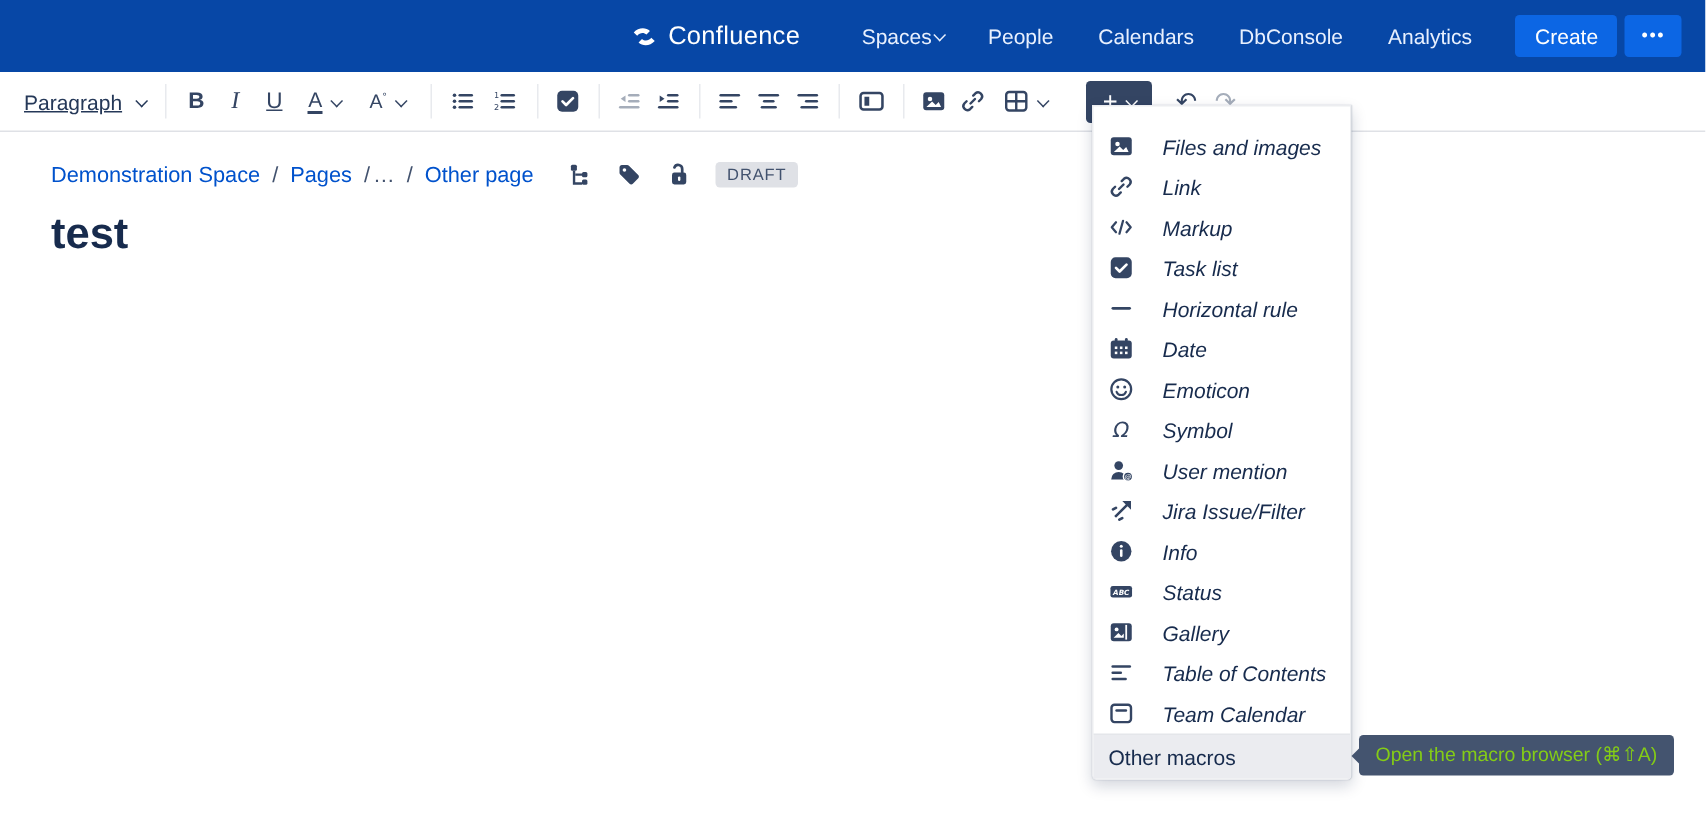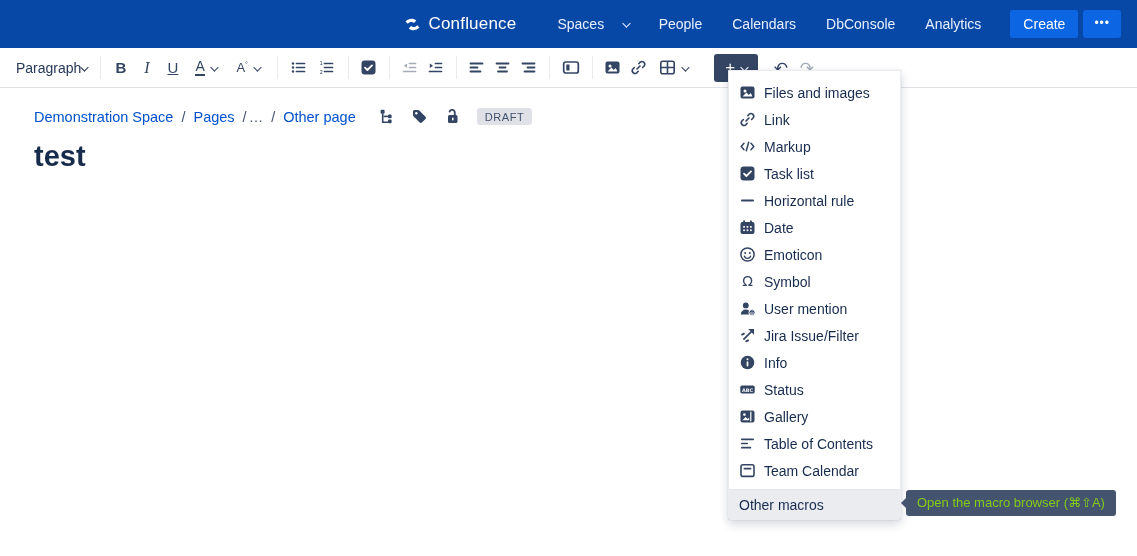--- a/index.html
+++ b/index.html
@@ -10,21 +10,21 @@
   }
   svg { display:block; }
 
   
   .navbar {
     height:48px; background:#0747A6; display:flex; align-items:center;
     padding:12px 16px; color:#FFFFFF;justify-content:flex-end;
   }
   .logo { display:flex; align-items:center; gap:7px; margin-right:26px; cursor:pointer; }
   .logo-text { font-size:17px; font-weight:500; letter-spacing:.2px; }
-  .nav-item { font-size:14px; color:#E8F0FE; margin:0 15px; display:flex; align-items:center; gap:19px; cursor:pointer; }
+  .nav-item { font-size:14px; color:#E8F0FE; margin:0 15px; display:flex; align-items:center; gap:2px; cursor:pointer; }
   .chev { display:inline-block; width:5.5px; height:5.5px;
           border-right:1.7px solid currentColor; border-bottom:1.7px solid currentColor;
           transform:rotate(45deg) translateY(-1px); }
   .create-btn {
     margin-left:14px; background:#0C66E4; color:#fff; font-size:14px; font-weight:400;
     border:none; border-radius:3px; padding:6px 13px; cursor:pointer;
   }
   .more-btn {
     margin-left:5px; background:#0C66E4; color:#fff; font-size:12px; letter-spacing:1px;
     border:none; border-radius:3px; padding:6px 11px 8px; cursor:pointer;
@@ -35,21 +35,21 @@
     height:40px; background:#fff; border-bottom:1px solid #DFE1E6;
     display:flex; align-items:center; padding:0 10px; position:relative; z-index:1;
   }
   .tb-sep { width:1px; height:23px; background:#E8EAEE; margin:0 7px; flex:none; }
   .tb-btn {
     min-width:26px; height:28px; display:flex; align-items:center; justify-content:center;
     color:#344563; font-size:15px; border-radius:3px; cursor:pointer; flex:none; gap:6px;
     background:transparent; border:none; padding:0 2px;
   }
   .tb-btn.disabled { color:#A5ADBA; cursor:default; }
-  .para-btn { font-size:14px; color:#253858; gap:0; padding:0 6px; }
+  .para-btn { font-size:14px; color:#253858; gap:10px; padding:0 6px;text-decoration:underline; }
   .glyph-b { font-weight:700; }
   .glyph-i { font-family:"Liberation Serif", serif; font-style:italic; font-size:16px; }
   .glyph-u { text-decoration:underline; }
   .glyph-a { border-bottom:2px solid #344563; line-height:1.05; font-size:14px; font-weight:500; }
   .glyph-amore { font-size:13px; font-weight:500; }
   .glyph-amore sup { font-size:7px; }
   .plus-btn {
     background:#344563; color:#fff; width:44px; height:28px; margin-left:20px;
     display:flex; align-items:center; justify-content:center; gap:6px;
     border-radius:3px; border:none; cursor:pointer; flex:none;
@@ -72,22 +72,22 @@
   .page-title { margin-top:15px; font-size:29px; font-weight:700; color:#172B4D; cursor:text; }
 
   
   .insert-menu {
     position:absolute; left:728px; top:70px; width:173px; background:#fff;
     border:1px solid #ECEDF0; border-radius:0 0 3px 3px;
     box-shadow:0 4px 10px rgba(9,30,66,.18), 0 0 1px rgba(9,30,66,.25);
     padding-top:8px; z-index:5;
   }
   .menu-item {
-    height:27px; display:flex; align-items:center; gap:8px; padding:0 10px;
-    font-size:14px; color:#172B4D; cursor:pointer; white-space:nowrap;
+    height:27px; display:flex; align-items:flex-end; gap:19px; padding:0 10px;
+    font-size:14px; color:#172B4D; cursor:pointer; white-space:nowrap;font-style:italic;
   }
   .menu-icon { width:17px; height:17px; flex:none; color:#344563; display:flex; align-items:center; justify-content:center; }
   .menu-sep { border-top:1px solid #E4E6EA; margin-top:5px; }
   .menu-footer {
     height:29px; background:#EBECF0; display:flex; align-items:center; padding:0 10px;
     font-size:14px; color:#172B4D; cursor:pointer;
   }
 
   
   .tooltip {

